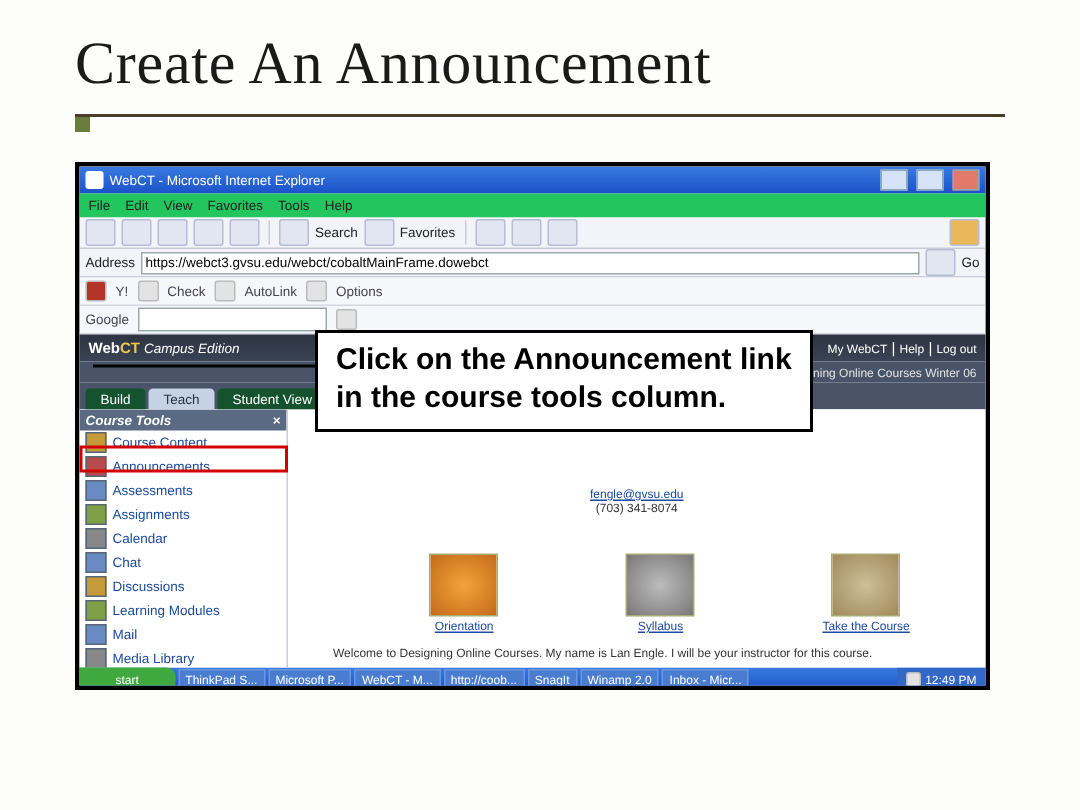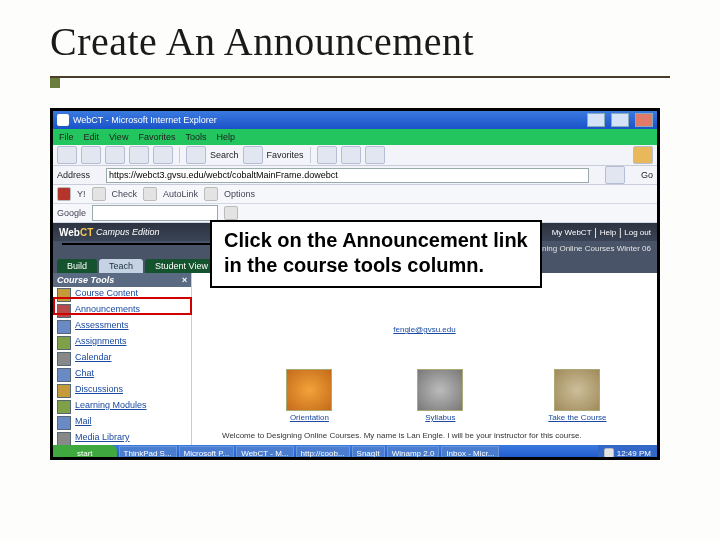--- a/index.html
+++ b/index.html
@@ -79,21 +79,21 @@
     display: flex; align-items: center;
     padding: 0 4px; gap: 4px;
   }
   .tbtn { width: 18px; height: 16px; background: #e2e6f0; border: 1px solid #b5bdd4; border-radius: 2px;}
   .tsep { width:1px; height:16px; background:#c8ccd8; margin:0 2px;}
   .addr {
     height: 18px;
     background: #f2f4fa;
     border-bottom: 1px solid #c8ccd8;
     display:flex; align-items:center;
-    padding: 0 4px; gap:16px;
+    padding: 0 4px; gap:4px;
   }
   .addr input { flex:1; height:13px; font-size:9px; border:1px solid #9aa; padding:0 2px;}
   .toolbar2, .toolbar3 {
     height: 18px;
     background: #f6f7fb;
     border-bottom: 1px solid #d4d8e4;
     display:flex; align-items:center;
     padding:0 4px; gap:6px;
     color:#445;
   }
@@ -144,23 +144,23 @@
     border-right:1px solid #c8ccd8;
     background:#fff;
     overflow:hidden;
   }
   .shead {
     background:#5a6a82; color:#fff;
     padding:2px 4px; font-size:9px; font-weight:bold;
     display:flex; justify-content:space-between;font-style:italic;
   }
   .sitem {
-    display:flex; align-items:flex-start;
+    display:flex; align-items:center;
     gap:4px; padding:1px 4px;
-    color:#1b4aa0; text-decoration:underline;
+    color:#1b4aa0; 
     font-size:9px;
     white-space:nowrap;
     overflow:hidden;
   }
   .sico { width:12px;height:12px;background:#7fa046;border:1px solid #567; flex:0 0 auto;}
   .sico.b{background:#c49a3a;}
   .sico.c{background:#6a8ac4;}
   .sico.d{background:#b74a4a;}
   .sico.e{background:#888;}
 
@@ -364,20 +364,21 @@
       <div class="sitem">
           <span class="sico e"></span>
           <span>Media Library</span>
         </div>
 
     </div>
 
     <div class="main">
       <div class="contact">
         <div style="text-decoration:underline;">fengle@gvsu.edu</div>
+        <div style="color:#333;">(703) 341-8074</div>
       </div>
       <div class="iconrow">
         <div class="iconcell"><div class="bigico a"></div><span>Orientation</span></div>
         <div class="iconcell"><div class="bigico b"></div><span>Syllabus</span></div>
         <div class="iconcell"><div class="bigico c"></div><span>Take the Course</span></div>
       </div>
       <div class="welcome">
         <div>Welcome to Designing Online Courses. My name is Lan Engle. I will be your instructor for this course.</div>
         <div style="height:6px;"></div>
 

